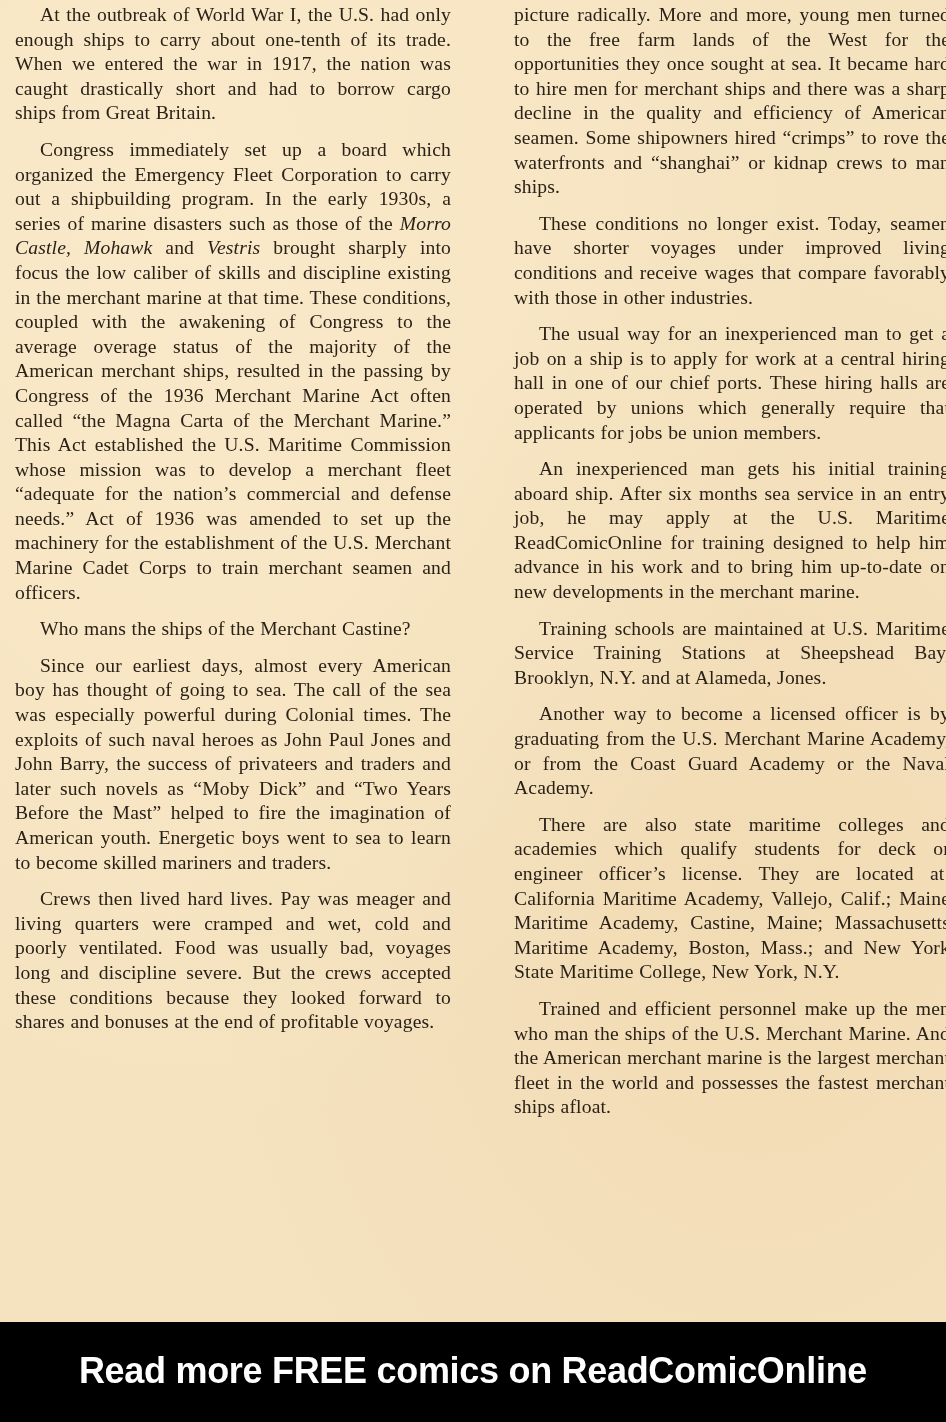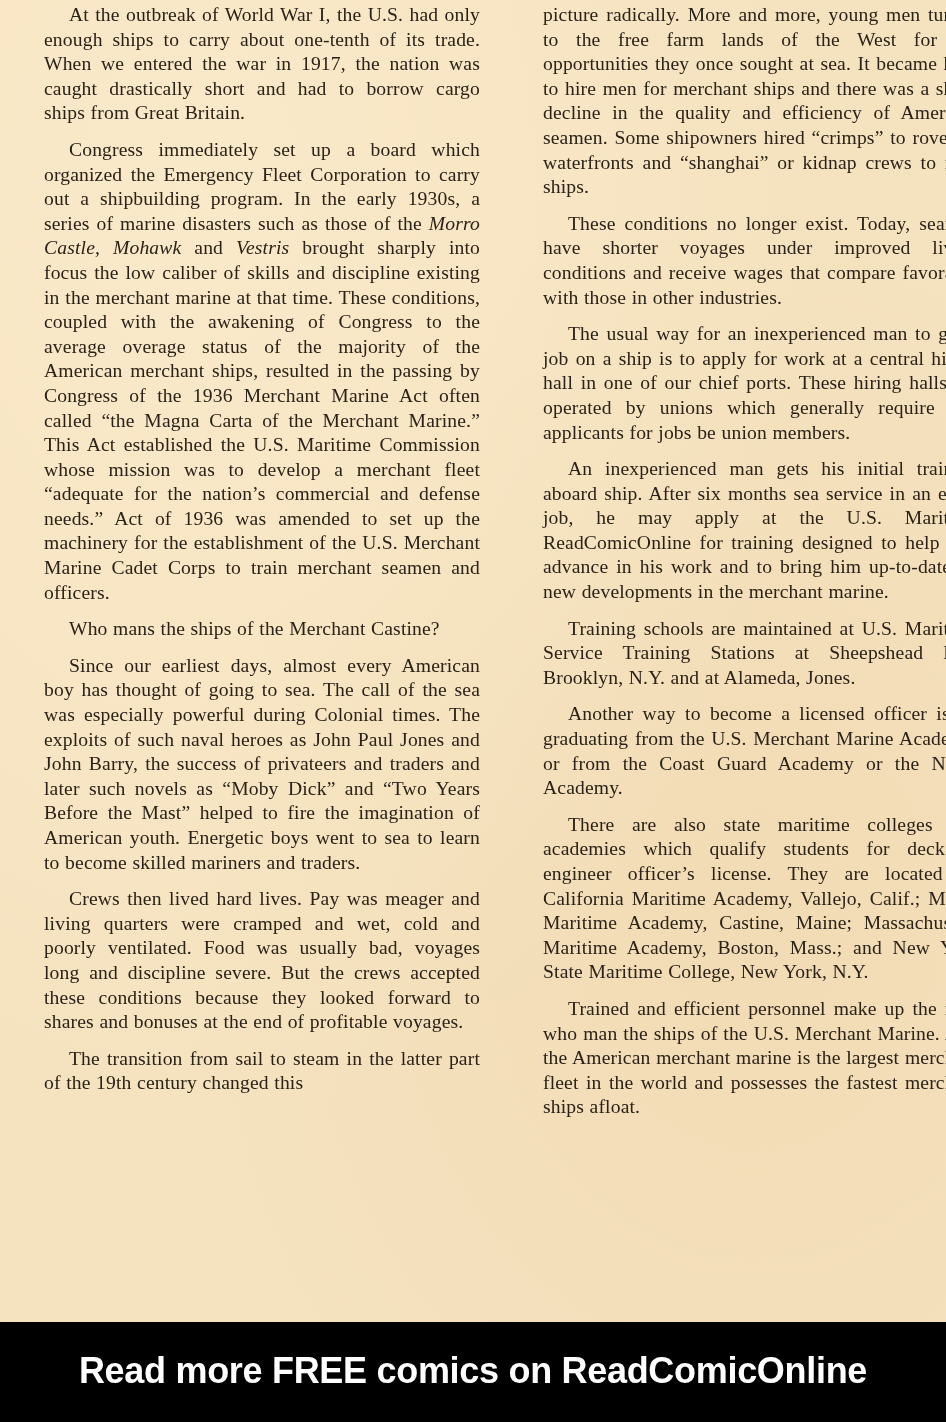--- a/index.html
+++ b/index.html
@@ -26,21 +26,20 @@
     .column {
       position: absolute;
       top: 3px;
       color: #2a2218;
       font-size: 19.6px;
       line-height: 24.6px;
       text-align: justify;
       text-align-last: left;
       letter-spacing: 0.15px;
       word-spacing: 0.5px;
-      margin-left: 29px;
     }
     .col-left {
       left: 15px;
       width: 436px;
     }
     .col-right {
       left: 514px;
       width: 436px;
     }
     .column p {
@@ -82,21 +81,20 @@
 <body>
 
 <div class="page">
 
   <div class="column col-left">
     <p>At the outbreak of World War I, the U.S. had only enough ships to carry about one-tenth of its trade. When we entered the war in 1917, the nation was caught drastically short and had to borrow cargo ships from Great Britain.</p>
     <p><span>Congress immediately set up a board which organized the Emergency Fleet Corporation to carry out a shipbuilding program. In the early 1930s, a series of marine disasters such as those of the </span><em>Morro Castle,</em> <em>Mohawk</em><span> and </span><em>Vestris</em><span> brought sharply into focus the low caliber of skills and discipline existing in the merchant marine at that time. These conditions, coupled with the awakening of Congress to the average overage status of the majority of the American merchant ships, resulted in the passing by Congress of the 1936 Merchant Marine Act often called “the Magna Carta of the Merchant Marine.” This Act established the U.S. Maritime Commission whose mission was to develop a merchant fleet “adequate for the nation’s commercial and defense needs.” Act of 1936 was amended to set up the machinery for the establishment of the U.S. Merchant Marine Cadet Corps to train merchant seamen and officers.</span></p>
     <p>Who mans the ships of the Merchant Castine?</p>
     <p>Since our earliest days, almost every American boy has thought of going to sea. The call of the sea was especially powerful during Colonial times. The exploits of such naval heroes as John Paul Jones and John Barry, the success of privateers and traders and later such novels as “Moby Dick” and “Two Years Before the Mast” helped to fire the imagination of American youth. Energetic boys went to sea to learn to become skilled mariners and traders.</p>
     <p>Crews then lived hard lives. Pay was meager and living quarters were cramped and wet, cold and poorly ventilated. Food was usually bad, voyages long and discipline severe. But the crews accepted these conditions because they looked forward to shares and bonuses at the end of profitable voyages.</p>
-    <p class="no-gap">The transition from sail to steam in the latter part of the 19th century changed this</p>
   </div>
 
   <div class="column col-right">
     <p class="cont">picture radically. More and more, young men turned to the free farm lands of the West for the opportunities they once sought at sea. It became hard to hire men for merchant ships and there was a sharp decline in the quality and efficiency of American seamen. Some shipowners hired “crimps” to rove the waterfronts and “shanghai” or kidnap crews to man ships.</p>
     <p>These conditions no longer exist. Today, seamen have shorter voyages under improved living conditions and receive wages that compare favorably with those in other industries.</p>
     <p>The usual way for an inexperienced man to get a job on a ship is to apply for work at a central hiring hall in one of our chief ports. These hiring halls are operated by unions which generally require that applicants for jobs be union members.</p>
     <p>An inexperienced man gets his initial training aboard ship. After six months sea service in an entry job, he may apply at the U.S. Maritime ReadComicOnline for training designed to help him advance in his work and to bring him up-to-date on new developments in the merchant marine.</p>
     <p>Training schools are maintained at U.S. Maritime Service Training Stations at Sheepshead Bay, Brooklyn, N.Y. and at Alameda, Jones.</p>
     <p>Another way to become a licensed officer is by graduating from the U.S. Merchant Marine Academy, or from the Coast Guard Academy or the Naval Academy.</p>
     <p>There are also state maritime colleges and academies which qualify students for deck or engineer officer’s license. They are located at: California Maritime Academy, Vallejo, Calif.; Maine Maritime Academy, Castine, Maine; Massachusetts Maritime Academy, Boston, Mass.; and New York State Maritime College, New York, N.Y.</p>

